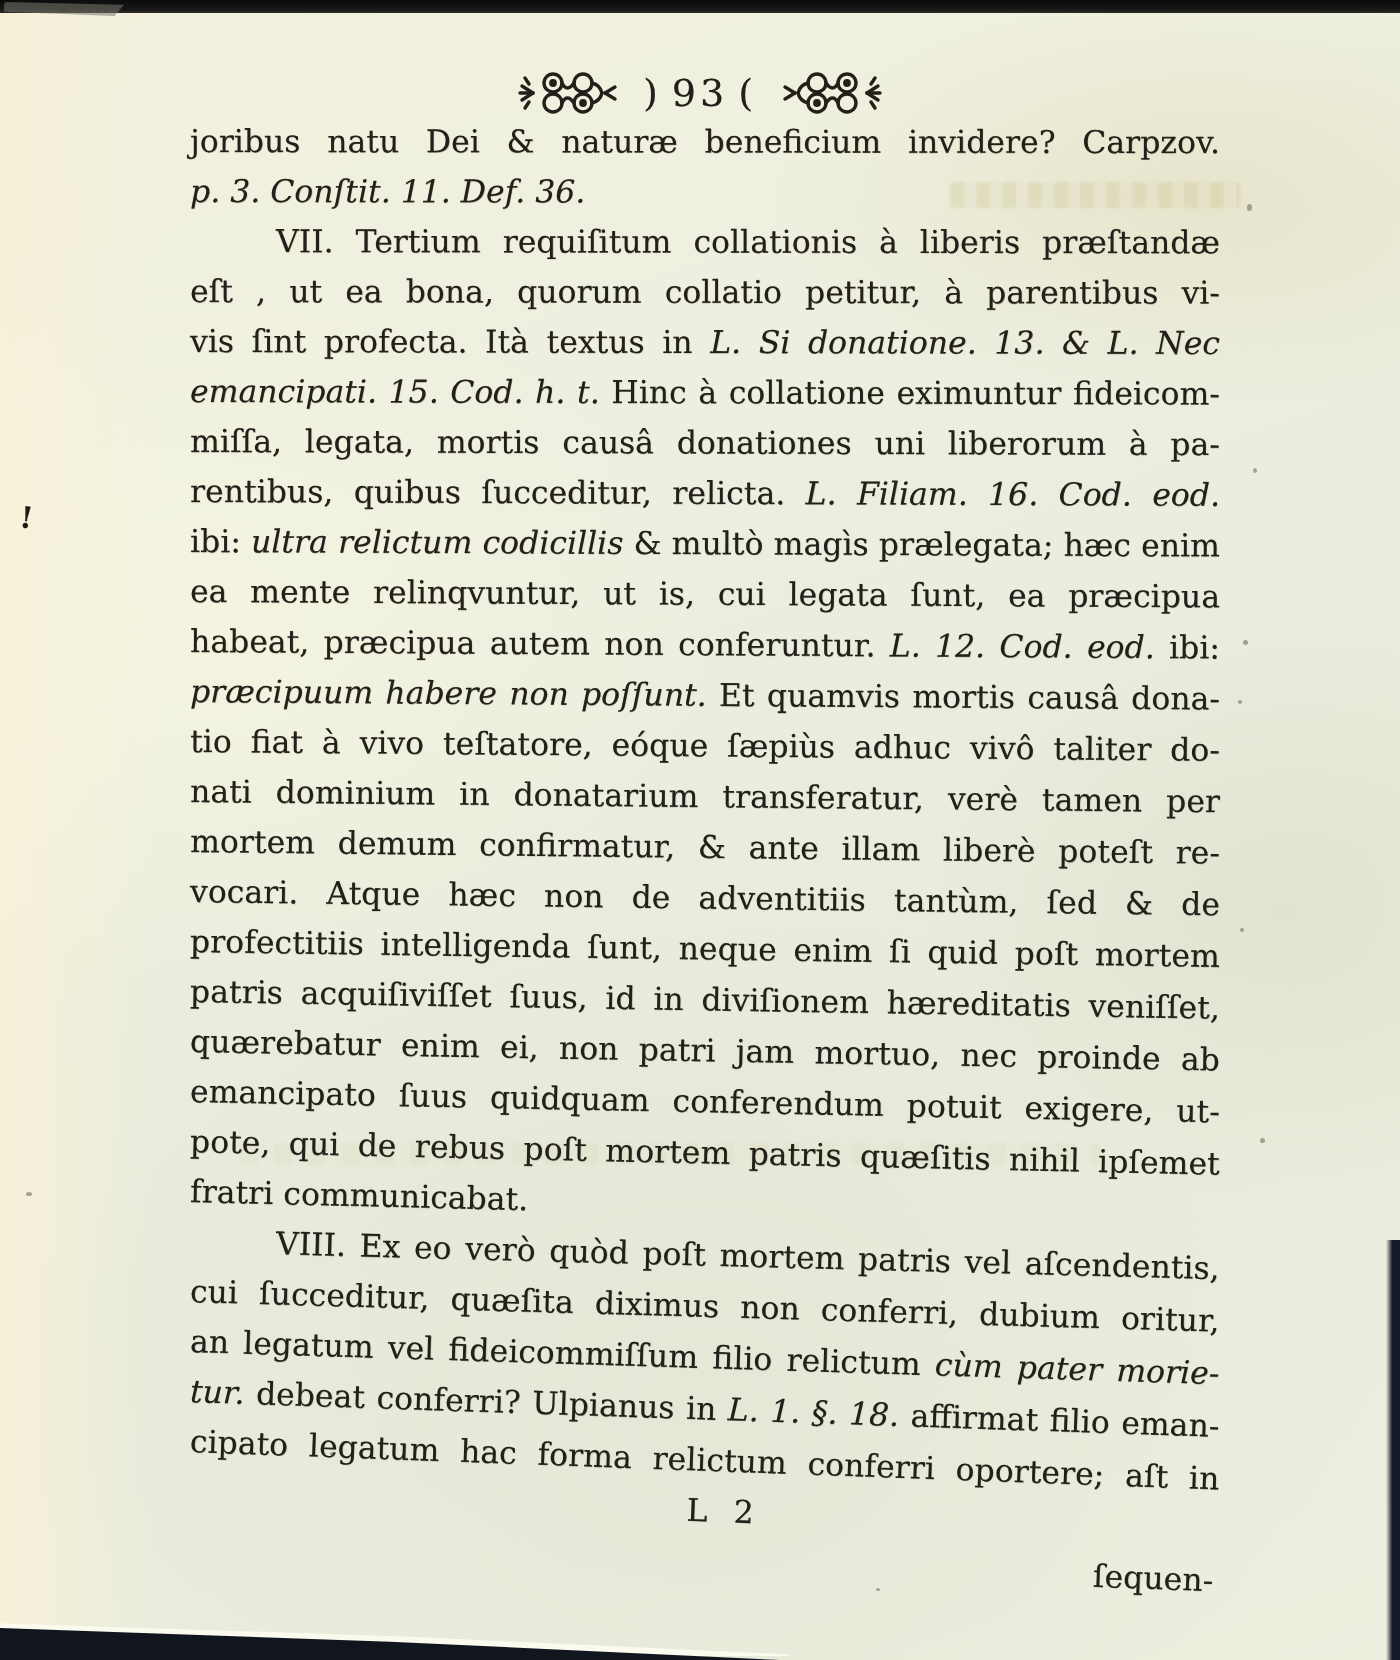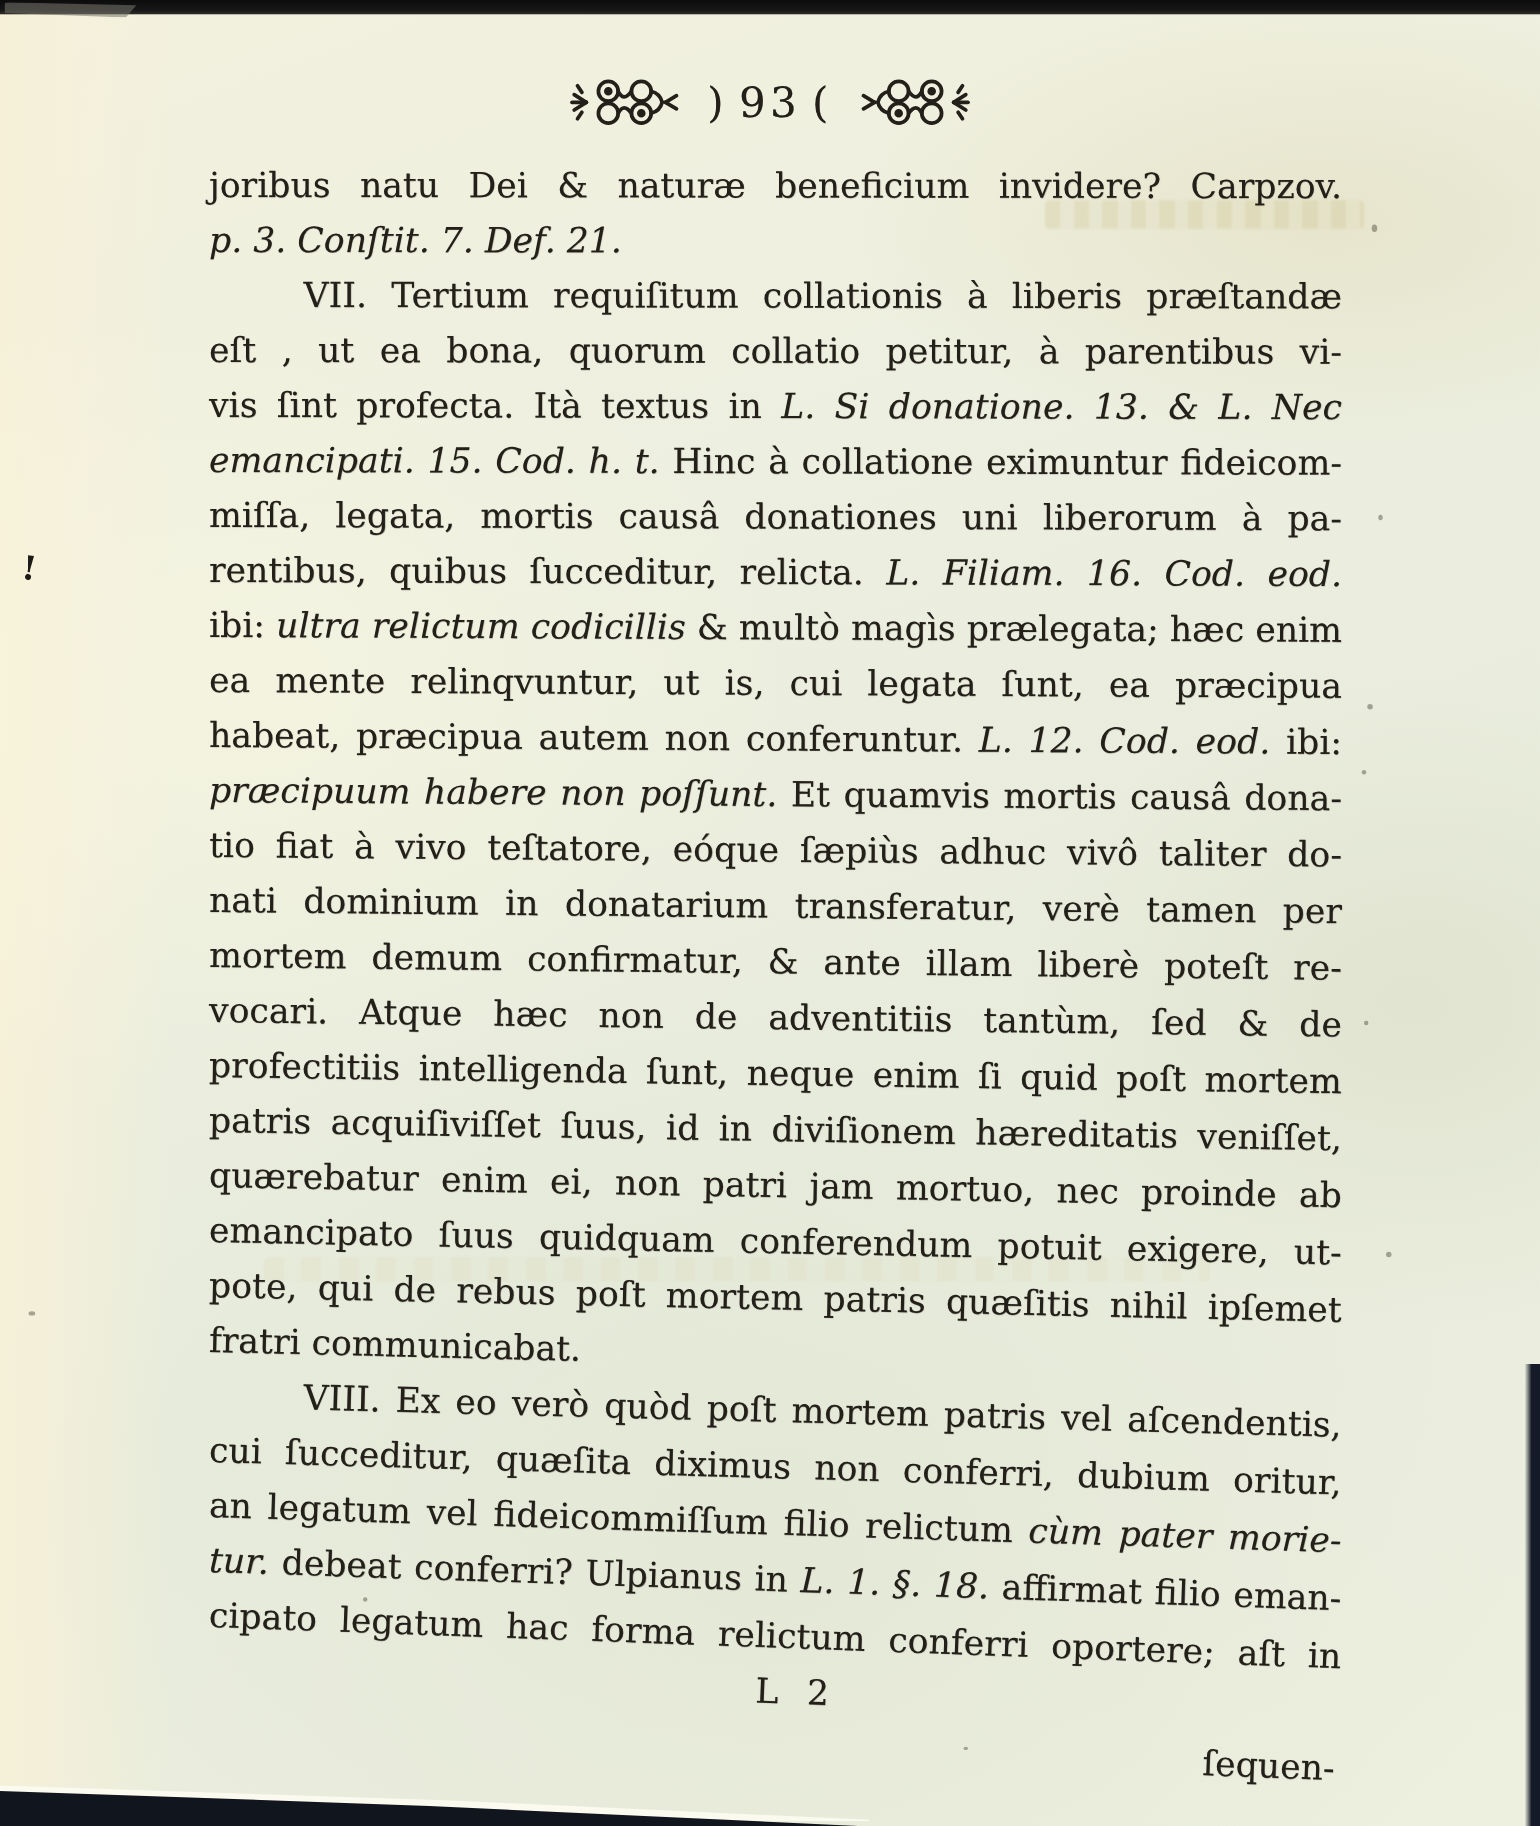--- a/index.html
+++ b/index.html
@@ -43,21 +43,21 @@
   .page-header{
     position:absolute;top:70px;left:0;width:100%;
     display:flex;justify-content:center;align-items:center;gap:14px;
   }
   .fleuron{display:block;}
   .page-number-wrap{
     font-size:38px;letter-spacing:4px;display:flex;align-items:center;gap:10px;
     text-shadow:.3px .4px .6px rgba(30,25,15,.5);
   }
   .text-block{
-    position:absolute;left:190px;top:144px;width:1030px;
+    position:absolute;left:190px;top:116px;width:1030px;
     font-size:31.5px;line-height:50px;
     text-shadow:.3px .4px .7px rgba(30,25,15,.45);
   }
   .text-line{
     text-align:justify;text-align-last:justify;
     transform-origin:0 50%;
     white-space:normal;
   }
   .text-line.no-justify{text-align:left;text-align-last:left;}
   .text-line.indent{text-indent:86px;}
@@ -137,21 +137,21 @@
           <circle cx="66" cy="33" r="2.2" fill="#23201a"></circle>
         <path d="M88,23 l10,-6"></path>
           <path d="M88,23 l10,6"></path>
       </g>
     </svg>
   </div>
 
   <div class="text-block" id="text-block">
 
   <div class="text-line" style="transform: rotate(0.06deg);"><span class="ro">joribus natu Dei &amp; naturæ beneficium invidere? Carpzov.</span></div>
-      <div class="text-line no-justify" style="transform: rotate(0.06deg);"><span class="it">p. 3. Conſtit. 7. Def. 21.</span></div>
+      <div class="text-line no-justify" style="transform: rotate(0.06deg);"><span class="it">p. 3. Conſtit. 11. Def. 36.</span></div>
       <div class="text-line indent" style="transform: rotate(0.07deg);"><span class="ro">VII. Tertium requiſitum collationis à liberis præſtandæ</span></div>
       <div class="text-line" style="transform: rotate(0.09deg);"><span class="ro">eſt , ut ea bona, quorum collatio petitur, à parentibus vi-</span></div>
       <div class="text-line" style="transform: rotate(0.11deg);"><span class="ro">vis ſint profecta. Ità textus in </span><span class="it">L. Si donatione. 13. &amp; L. Nec</span></div>
       <div class="text-line" style="transform: rotate(0.14deg);"><span class="it">emancipati. 15. Cod. h. t.</span><span class="ro"> Hinc à collatione eximuntur fideicom-</span></div>
       <div class="text-line" style="transform: rotate(0.17deg);"><span class="ro">miſſa, legata, mortis causâ donationes uni liberorum à pa-</span></div>
       <div class="text-line" style="transform: rotate(0.21deg);"><span class="ro">rentibus, quibus ſucceditur, relicta. </span><span class="it">L. Filiam. 16. Cod. eod.</span></div>
       <div class="text-line" style="transform: rotate(0.25deg);"><span class="ro">ibi: </span><span class="it">ultra relictum codicillis</span><span class="ro"> &amp; multò magìs prælegata; hæc enim</span></div>
       <div class="text-line" style="transform: rotate(0.3deg);"><span class="ro">ea mente relinqvuntur, ut is, cui legata ſunt, ea præcipua</span></div>
       <div class="text-line" style="transform: rotate(0.36deg);"><span class="ro">habeat, præcipua autem non conferuntur. </span><span class="it">L. 12. Cod. eod.</span><span class="ro"> ibi:</span></div>
       <div class="text-line" style="transform: rotate(0.42deg);"><span class="it">præcipuum habere non poſſunt.</span><span class="ro"> Et quamvis mortis causâ dona-</span></div>

